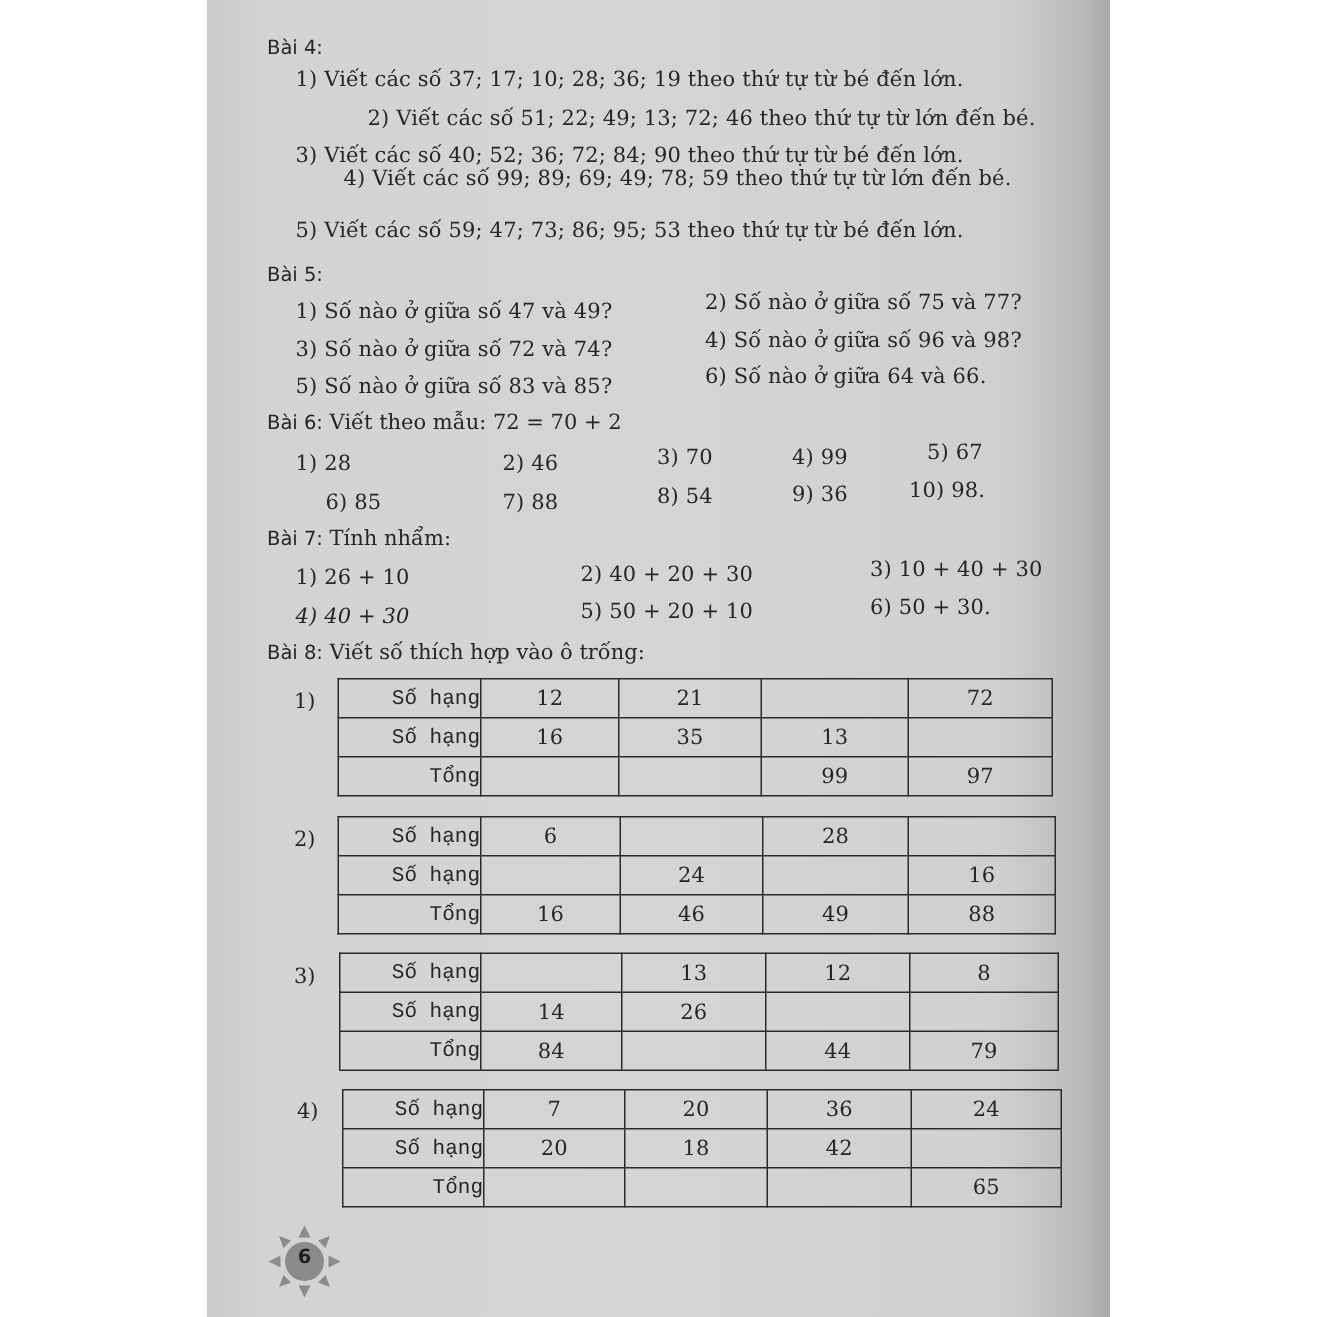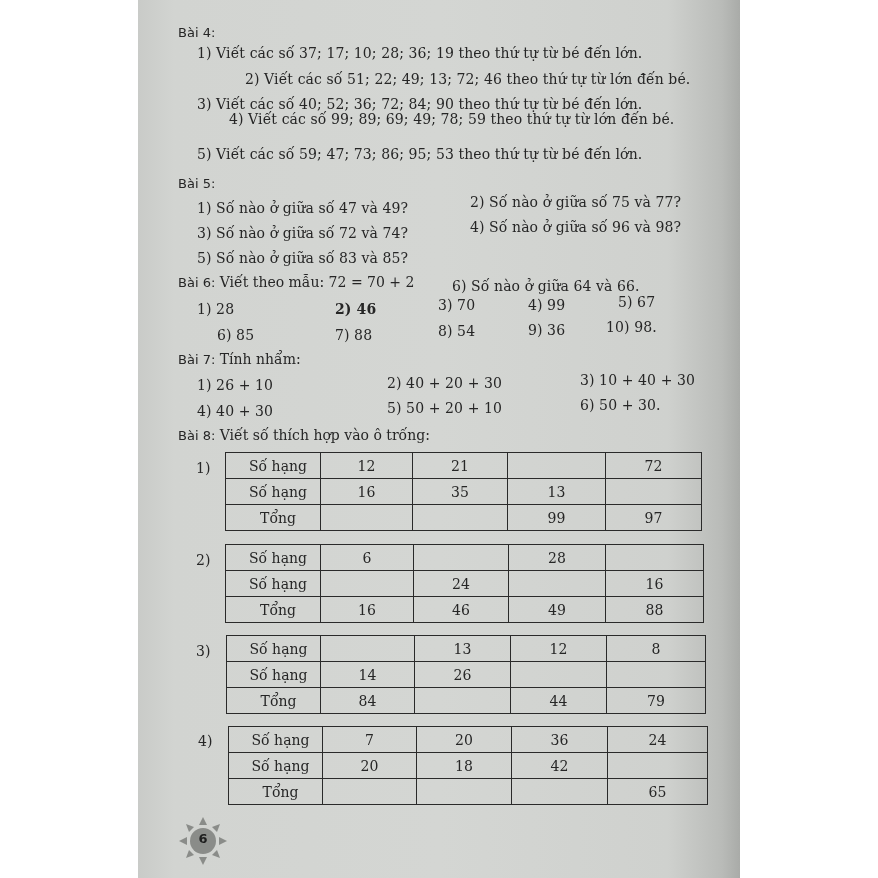--- a/index.html
+++ b/index.html
@@ -14,21 +14,21 @@
   .heading { position: absolute; font-size: 13.5px; }
   .heading .lbl { font-family: "DejaVu Sans", sans-serif; font-size: 13px; }
   .line { position: absolute; font-size: 14px; white-space: nowrap; letter-spacing: 0.1px; }
   table.grid {
     position: absolute; border-collapse: collapse; table-layout: fixed;
     font-size: 14px; border: 1.6px solid #2a2a2a;
   }
   table.grid td {
     border: 1px solid #2a2a2a; height: 25px; padding: 0; text-align: center;
   }
-  table.grid td.rowlbl { text-align: center; padding-left: 10px; }
+  table.grid td.rowlbl { text-align: right; padding-left: 10px; font-family: Liberation Mono, monospace; }
   .tnum { position: absolute; font-size: 14px; }
   .sun { position: absolute; left: 178px; top: 816px; width: 50px; height: 50px; }
 </style>
 </head>
 <body>
 
 <div class="page"></div>
 
 <div class="heading" style="left:178px; top:24px;">
   <span class="lbl">Bài 4:</span>
@@ -40,45 +40,45 @@
 <div class="line" style="left:197px; top:146px;">5) Viết các số 59; 47; 73; 86; 95; 53 theo thứ tự từ bé đến lớn.</div>
 
 <div class="heading" style="left:178px; top:175px;">
   <span class="lbl">Bài 5:</span>
 </div>
 <div class="line" style="left:197px; top:200px;">1) Số nào ở giữa số 47 và 49?</div>
 <div class="line" style="left:470px; top:194px;">2) Số nào ở giữa số 75 và 77?</div>
 <div class="line" style="left:197px; top:225px;">3) Số nào ở giữa số 72 và 74?</div>
 <div class="line" style="left:470px; top:219px;">4) Số nào ở giữa số 96 và 98?</div>
 <div class="line" style="left:197px; top:250px;">5) Số nào ở giữa số 83 và 85?</div>
-<div class="line" style="left:452px; top:243px;margin-top:35px;">6) Số nào ở giữa 64 và 66.</div>
+<div class="line" style="left:470px; top:243px;">6) Số nào ở giữa 64 và 66.</div>
 
 <div class="heading" style="left:178px; top:274px; font-size:14px;">
   <span class="lbl">Bài 6:</span>
   <span>Viết theo mẫu:  72 = 70 + 2</span>
 </div>
 <div class="line" style="left:197px; top:301px;">1) 28</div>
-<div class="line" style="left:335px; top:301px;font-weight:bold;">2) 46</div>
+<div class="line" style="left:335px; top:301px;">2) 46</div>
 <div class="line" style="left:438px; top:297px;">3) 70</div>
 <div class="line" style="left:528px; top:297px;">4) 99</div>
 <div class="line" style="left:618px; top:294px;">5) 67</div>
 <div class="line" style="left:197px; top:327px;margin-left:20px;">6) 85</div>
 <div class="line" style="left:335px; top:327px;">7) 88</div>
 <div class="line" style="left:438px; top:323px;">8) 54</div>
 <div class="line" style="left:528px; top:322px;">9) 36</div>
 <div class="line" style="left:606px; top:319px;">10) 98.</div>
 
 <div class="heading" style="left:178px; top:351px; font-size:14px;">
   <span class="lbl">Bài 7:</span>
   <span>Tính nhẩm:</span>
 </div>
 <div class="line" style="left:197px; top:377px;">1) 26 + 10</div>
 <div class="line" style="left:387px; top:375px;">2) 40 + 20 + 30</div>
 <div class="line" style="left:580px; top:372px;">3) 10 + 40 + 30</div>
-<div class="line" style="left:197px; top:403px;">4) 40 + 30</div>
+<div class="line" style="left:197px; top:403px;font-style:italic;">4) 40 + 30</div>
 <div class="line" style="left:387px; top:400px;">5) 50 + 20 + 10</div>
 <div class="line" style="left:580px; top:397px;">6) 50 + 30.</div>
 
 <div class="heading" style="left:178px; top:427px; font-size:14px;">
   <span class="lbl">Bài 8:</span>
   <span>Viết số thích hợp vào ô trống:</span>
 </div>
 
 <div class="tnum" style="left:196px; top:460px;">1)</div>
 <table class="grid" style="left:225px; top:452px; width:476px;">

